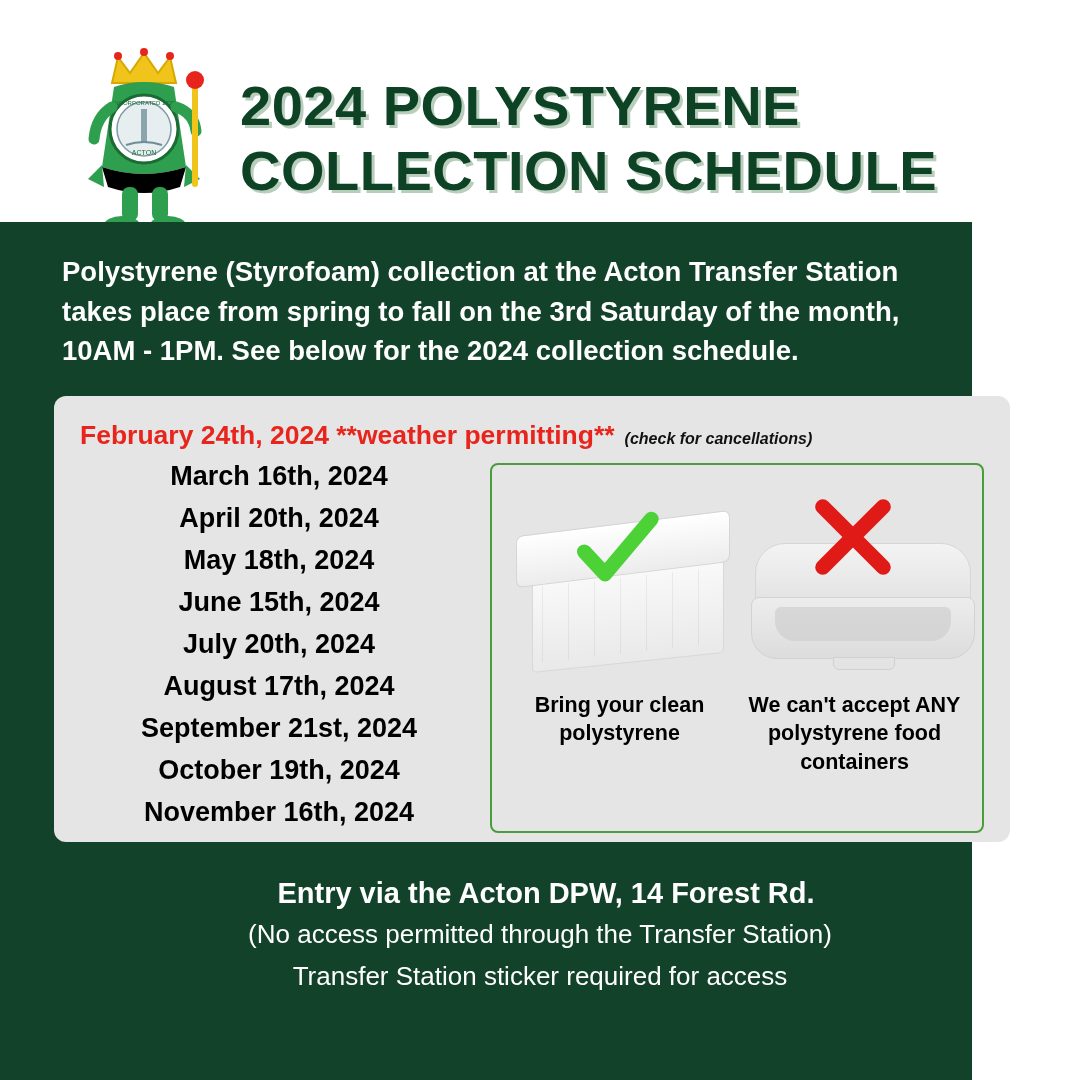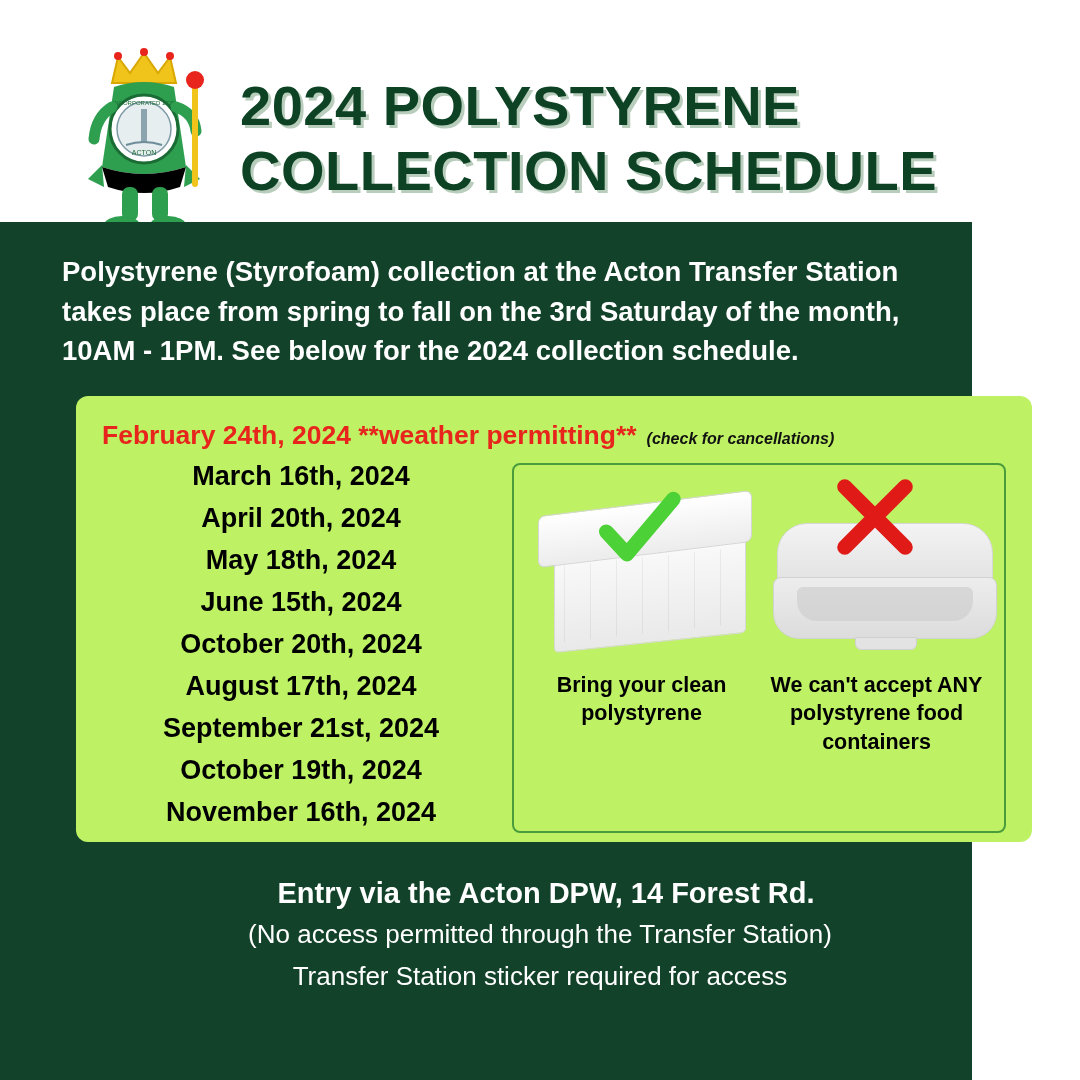--- a/index.html
+++ b/index.html
@@ -61,24 +61,24 @@
     color: #ffffff;
     font-size: 27.5px;
     font-weight: bold;
     line-height: 1.44;
   }
 
   
   .card {
     position: absolute;
     top: 174px;
-    left: 76px;
+    left: 54px;
     width: 956px;
     height: 446px;
-    background: #bef264;
+    background: #e5e5e5;
     border-radius: 12px;
     padding: 24px 24px 10px 24px;
   }
   .weather-line {
     display: flex;
     align-items: baseline;
     gap: 10px;
     margin-bottom: 4px;
     padding-left: 2px;
   }
@@ -117,21 +117,21 @@
 
   
   .img-panel {
     position: relative;
     flex: 1 1 auto;
     margin-top: 8px;
     margin-right: 2px;
     border: 2px solid #4a9c3c;
     border-radius: 8px;
     display: flex;
-    padding: 0 10px 8px 10px;
+    padding: 20px 10px 8px 10px;
   }
   .panel-col {
     flex: 1 1 50%;
     display: flex;
     flex-direction: column;
     align-items: center;
   }
   .pic {
     position: relative;
     width: 100%;
@@ -316,21 +316,21 @@
         <span class="weather-note">(check for cancellations)</span>
       </div>
 
       <div class="card-body">
 
         <ul class="date-list">
           <li>March 16th, 2024</li>
           <li>April 20th, 2024</li>
           <li>May 18th, 2024</li>
           <li>June 15th, 2024</li>
-          <li>October 20th, 2024</li>
+          <li>July 20th, 2024</li>
           <li>August 17th, 2024</li>
           <li>September 21st, 2024</li>
           <li>October 19th, 2024</li>
           <li>November 16th, 2024</li>
         </ul>
 
         <div class="img-panel">
 
           <div class="panel-col">
             <div class="pic">

